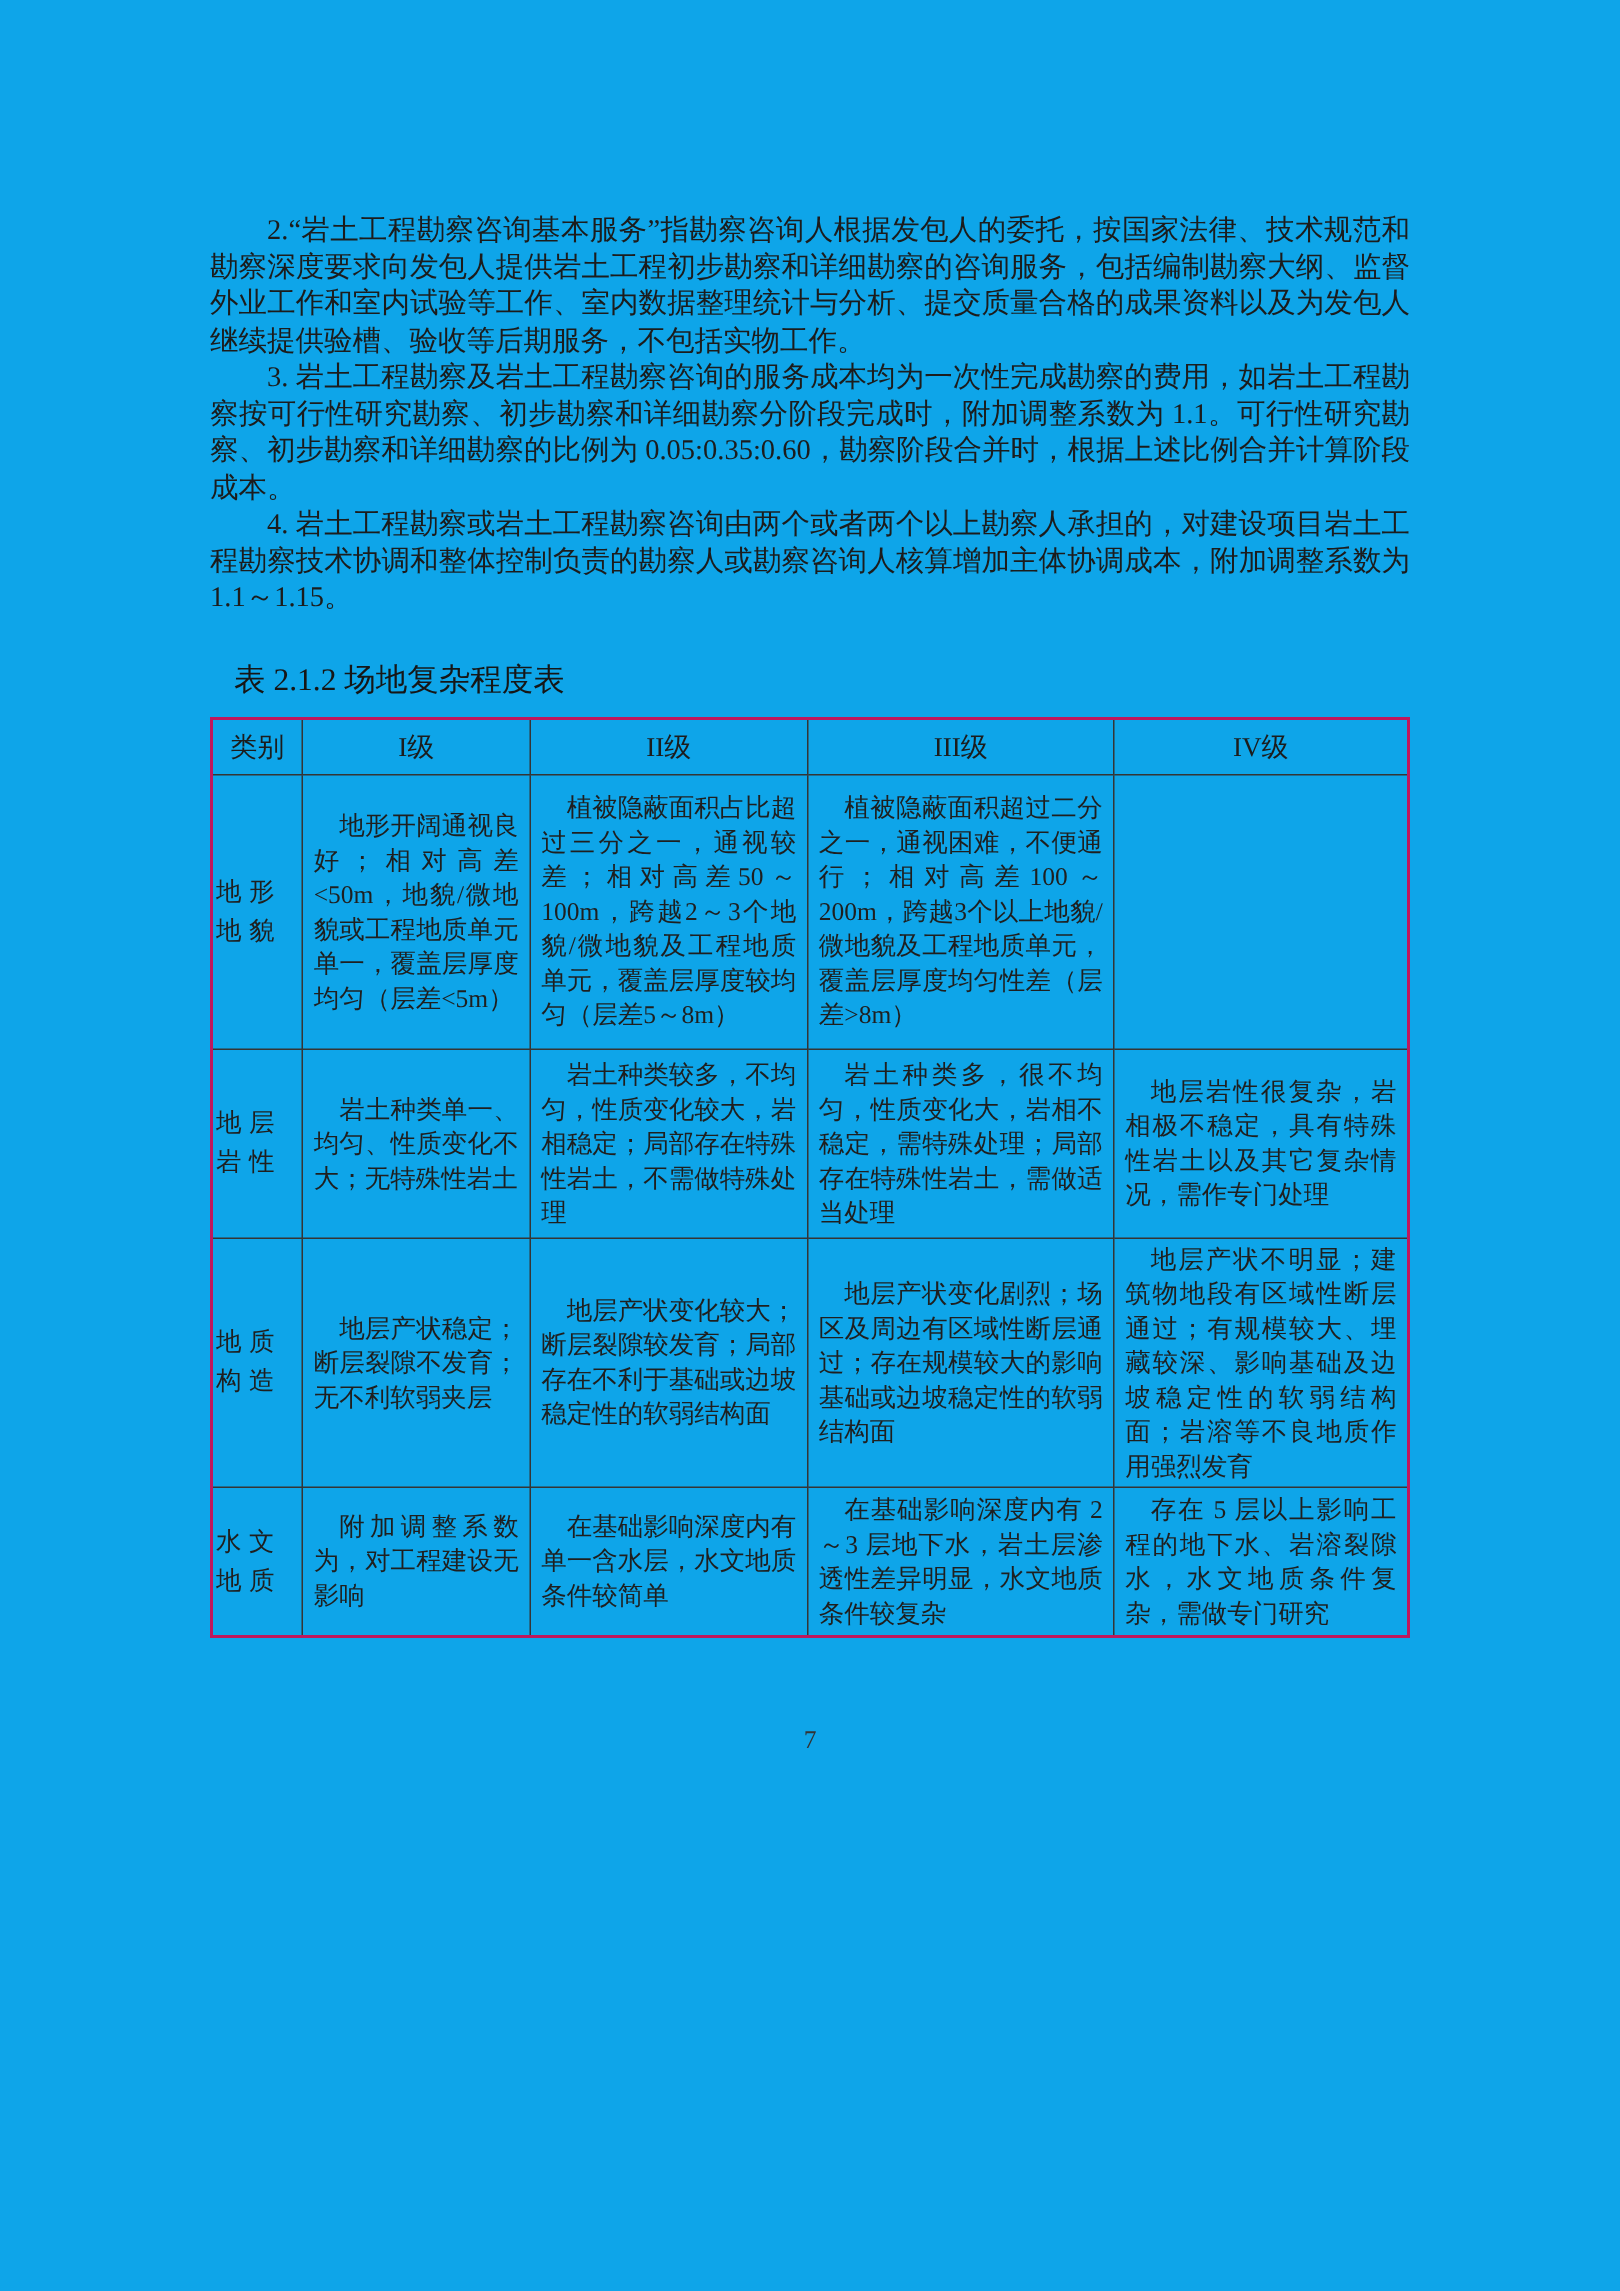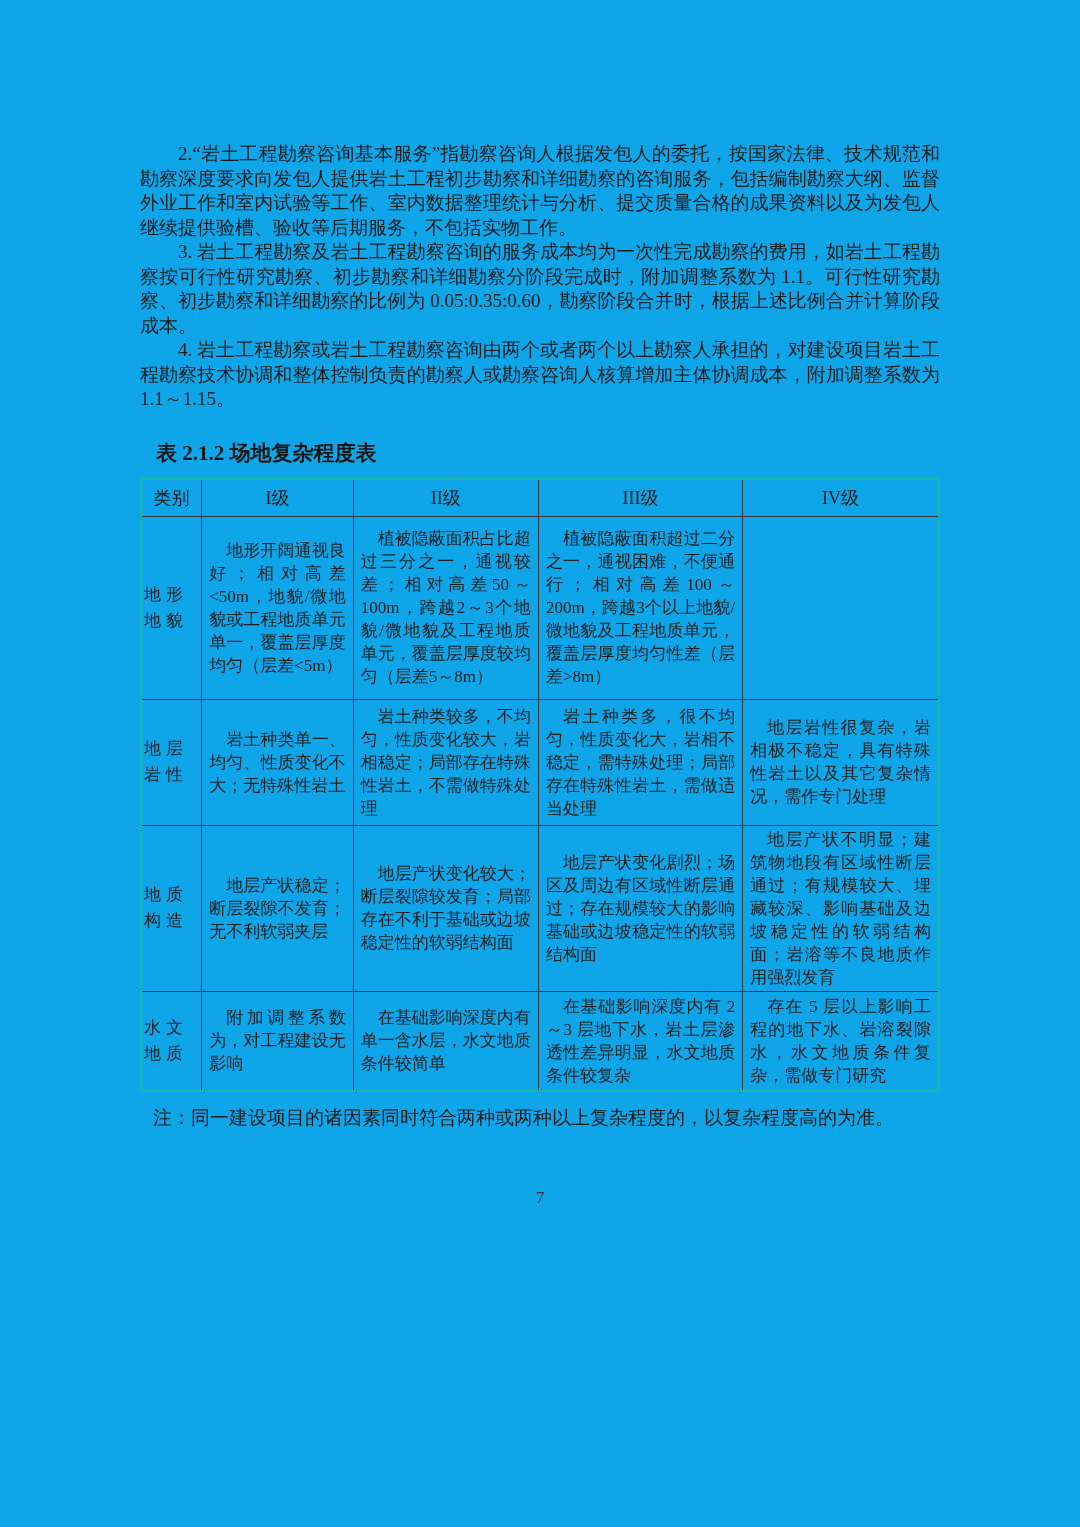--- a/index.html
+++ b/index.html
@@ -18,28 +18,28 @@
     margin: 0;
     font-size: 19px;
     line-height: 24.5px;
     text-align: justify;
     text-justify: inter-character;
     text-indent: 38px;
   }
   .table-title {
     margin: 27px 0 11px 16px;
     font-size: 21px;
-    font-weight: bold;
+    font-weight: normal;
     color: #161616;
   }
   table.site-table {
     width: 100%;
     border-collapse: collapse;
     table-layout: fixed;
-    border: 2px solid #14b8a6;
+    border: 2px solid #be185d;
   }
   table.site-table col.c-cat { width: 7.6%; }
   table.site-table col.c-1 { width: 19.0%; }
   table.site-table col.c-2 { width: 23.2%; }
   table.site-table col.c-3 { width: 25.6%; }
   table.site-table col.c-4 { width: 24.6%; }
   table.site-table th {
     border: 1px solid #353535;
     height: 34px;
     font-size: 18px;
@@ -138,17 +138,16 @@
       <tr class="r-hydro">
         <td class="category">水文地质</td>
         <td>附加调整系数为，对工程建设无影响</td>
         <td>在基础影响深度内有单一含水层，水文地质条件较简单</td>
         <td>在基础影响深度内有 2～3 层地下水，岩土层渗透性差异明显，水文地质条件较复杂</td>
         <td>存在 5 层以上影响工程的地下水、岩溶裂隙水，水文地质条件复杂，需做专门研究</td>
       </tr>
     </tbody>
   </table>
 
-  <p class="table-note">注：同一建设项目的诸因素同时符合两种或两种以上复杂程度的，以复杂程度高的为准。</p>
 
   <div class="page-number">7</div>
 
 </div>
 
 </body></html>

